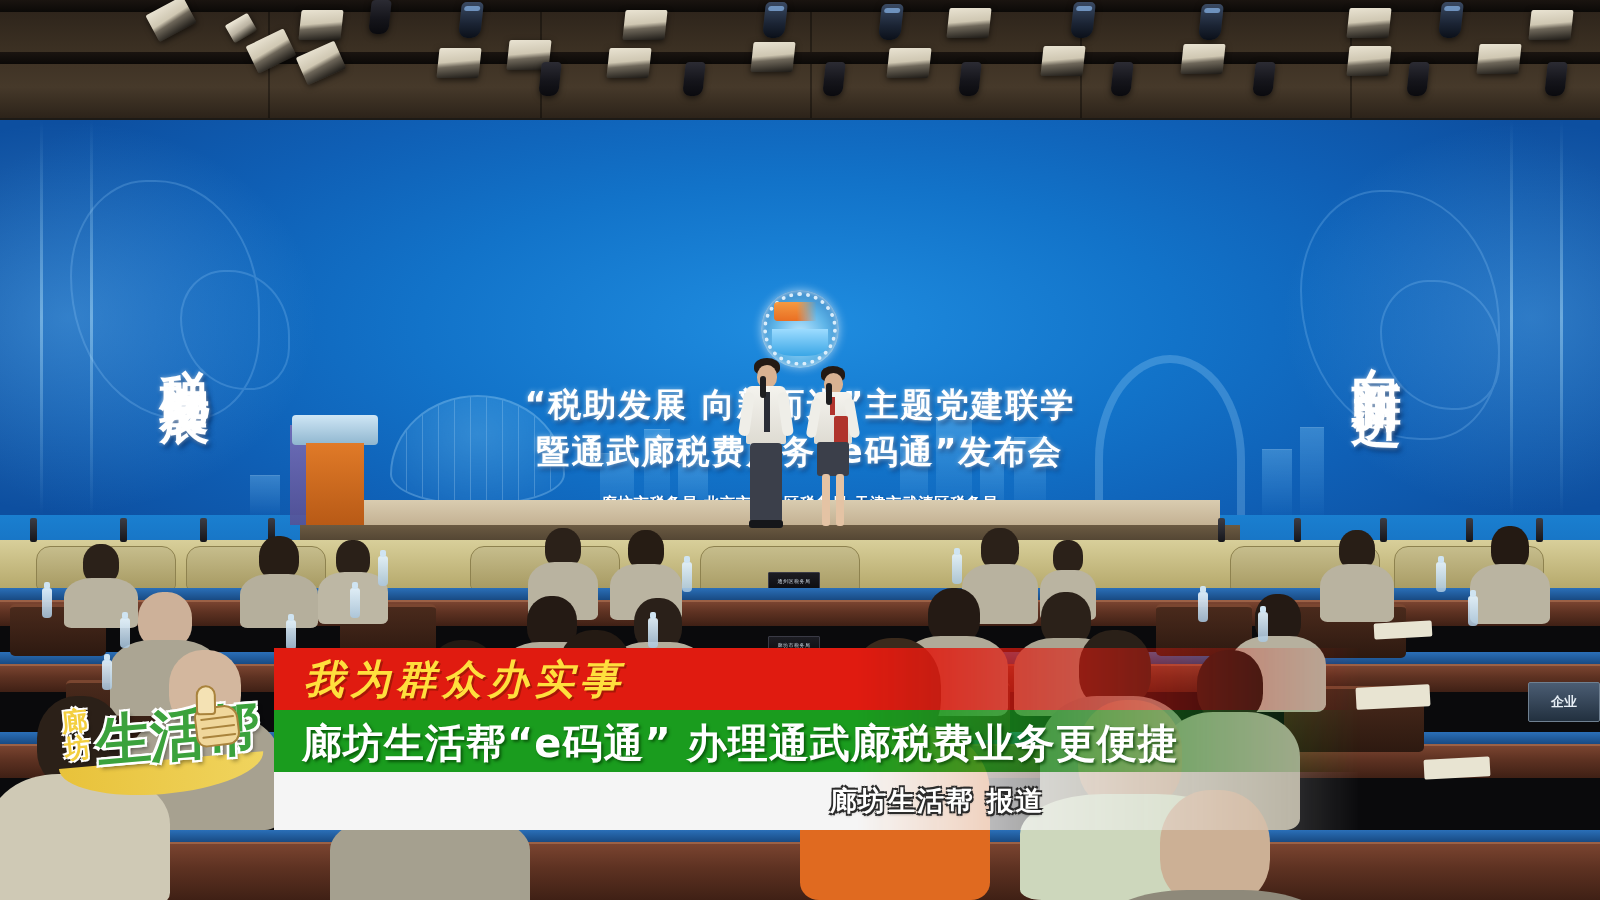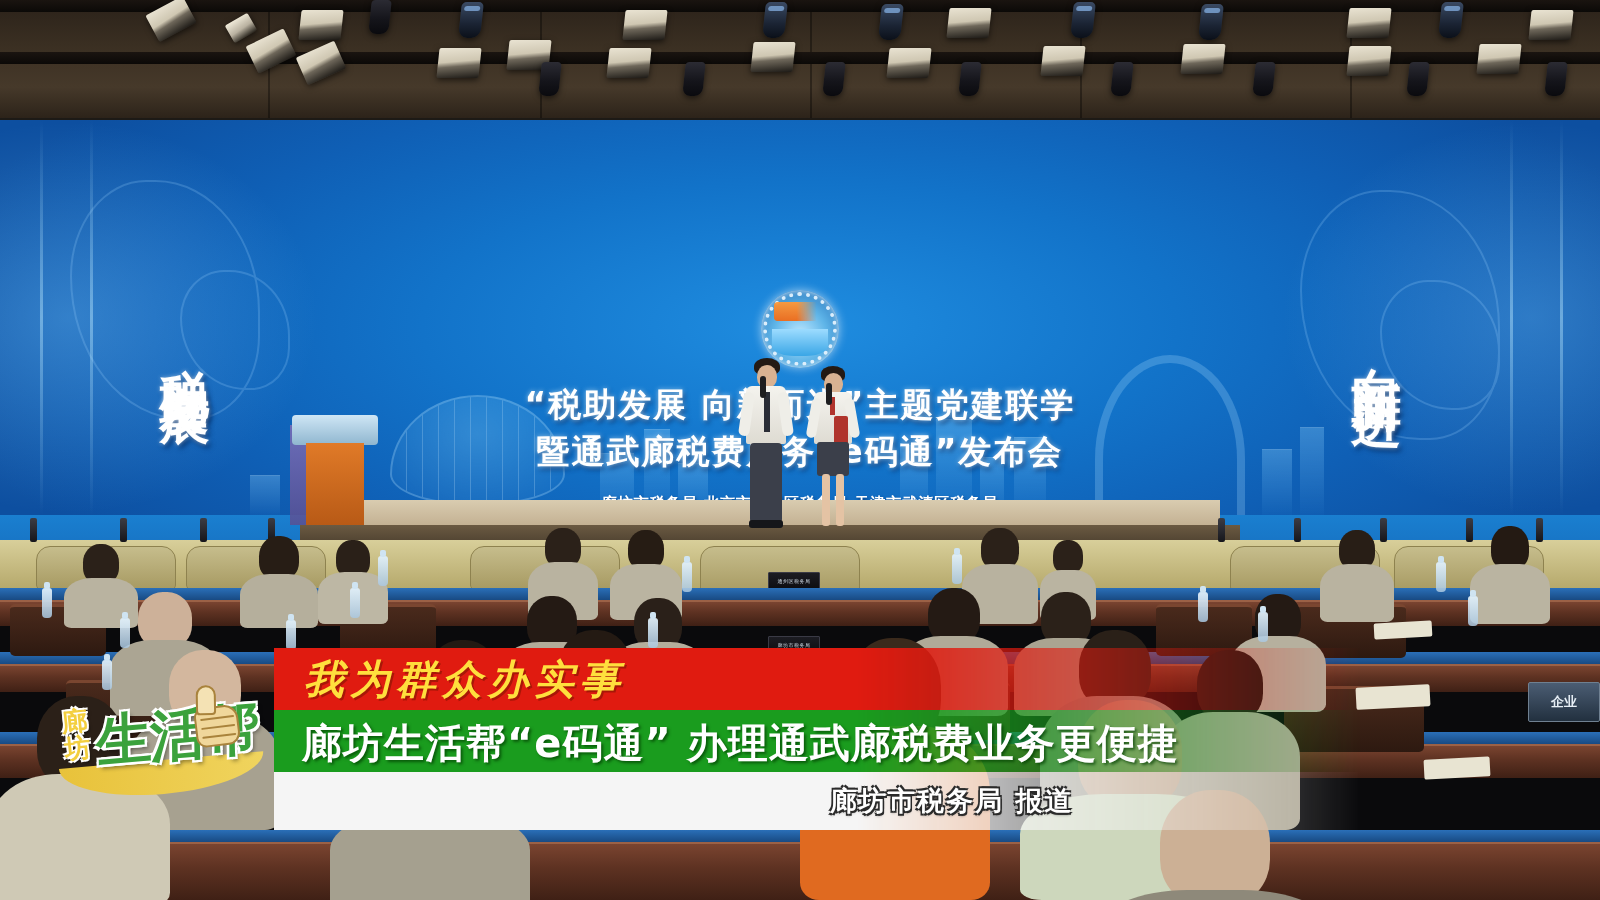--- a/index.html
+++ b/index.html
@@ -722,21 +722,21 @@
 
   <div class="lower-third">
     <div class="band band-red"></div>
     <div class="band band-green"></div>
     <div class="band band-white"></div>
 
     <div class="kicker">我为群众办实事</div>
 
     <div class="headline2">廊坊生活帮“e码通” 办理通武廊税费业务更便捷</div>
 
-    <div class="credit">廊坊市税务局 报道</div>
+    <div class="credit">廊坊生活帮 报道</div>
   </div>
 
   <div class="logo">
     <div class="swoosh"></div>
     <div class="lf">
       <span>廊</span><br>
       <span>坊</span>
     </div>
     <div class="shb">生活帮</div>
     <div class="thumb">

